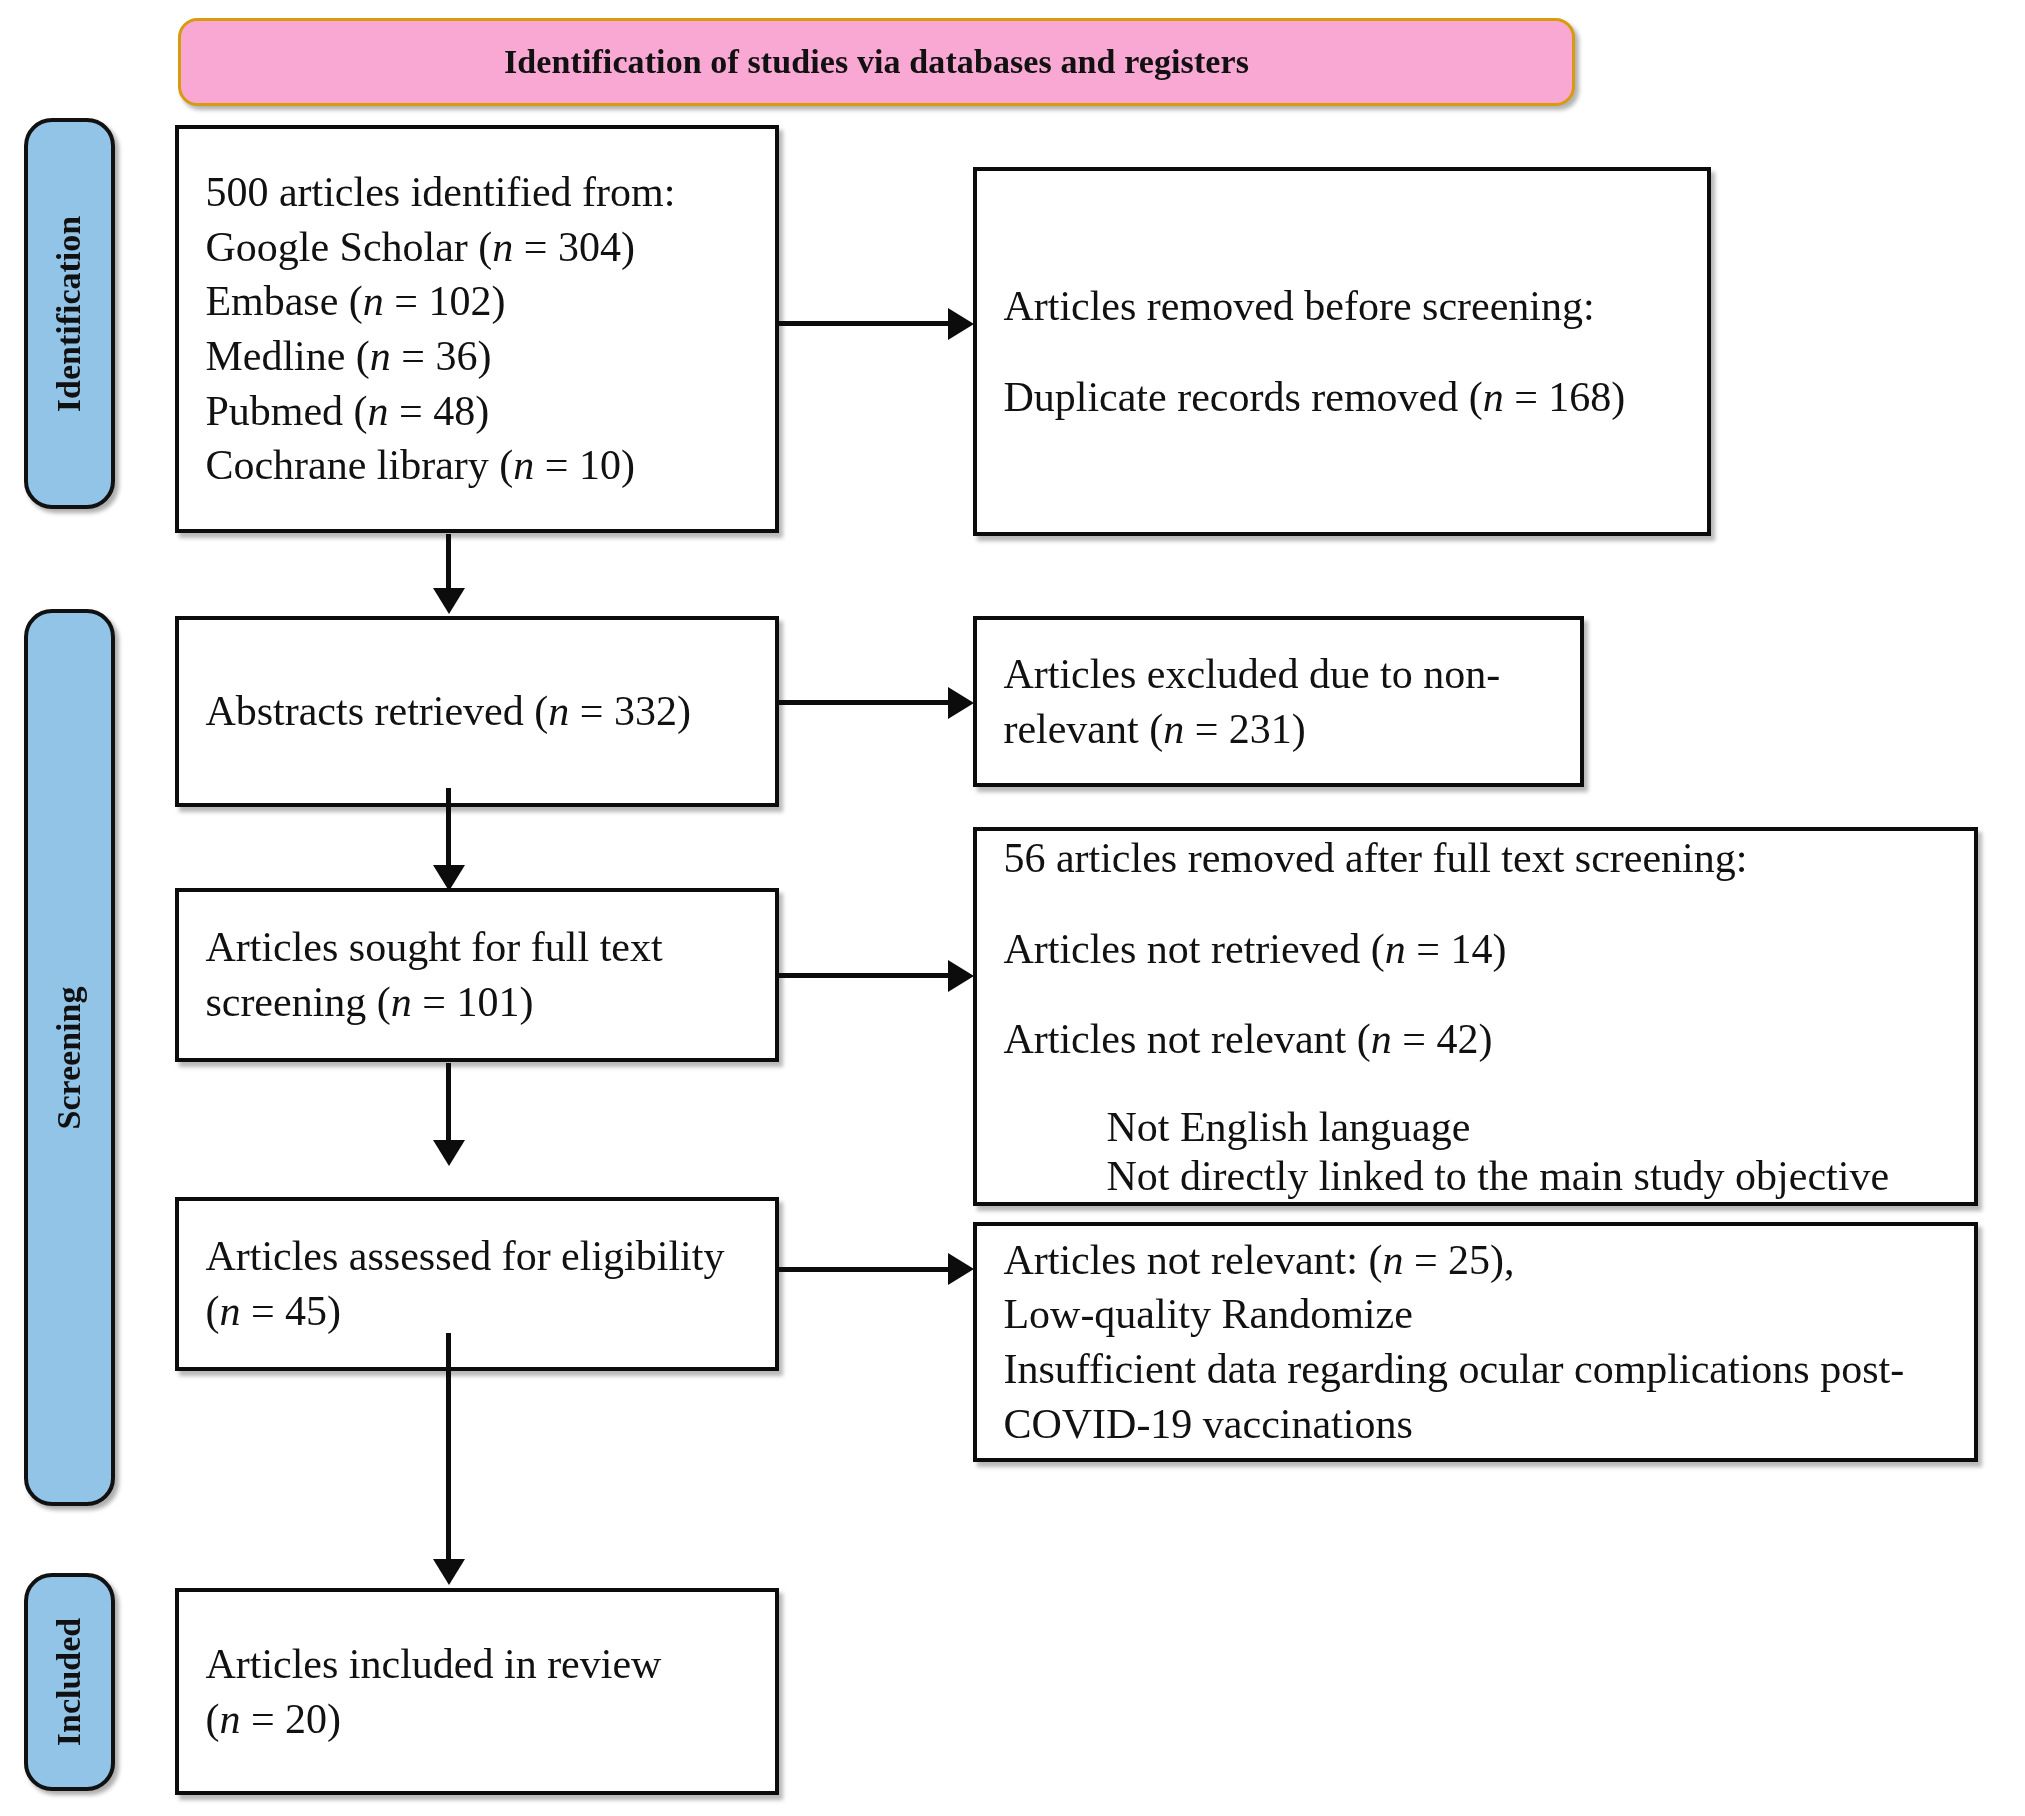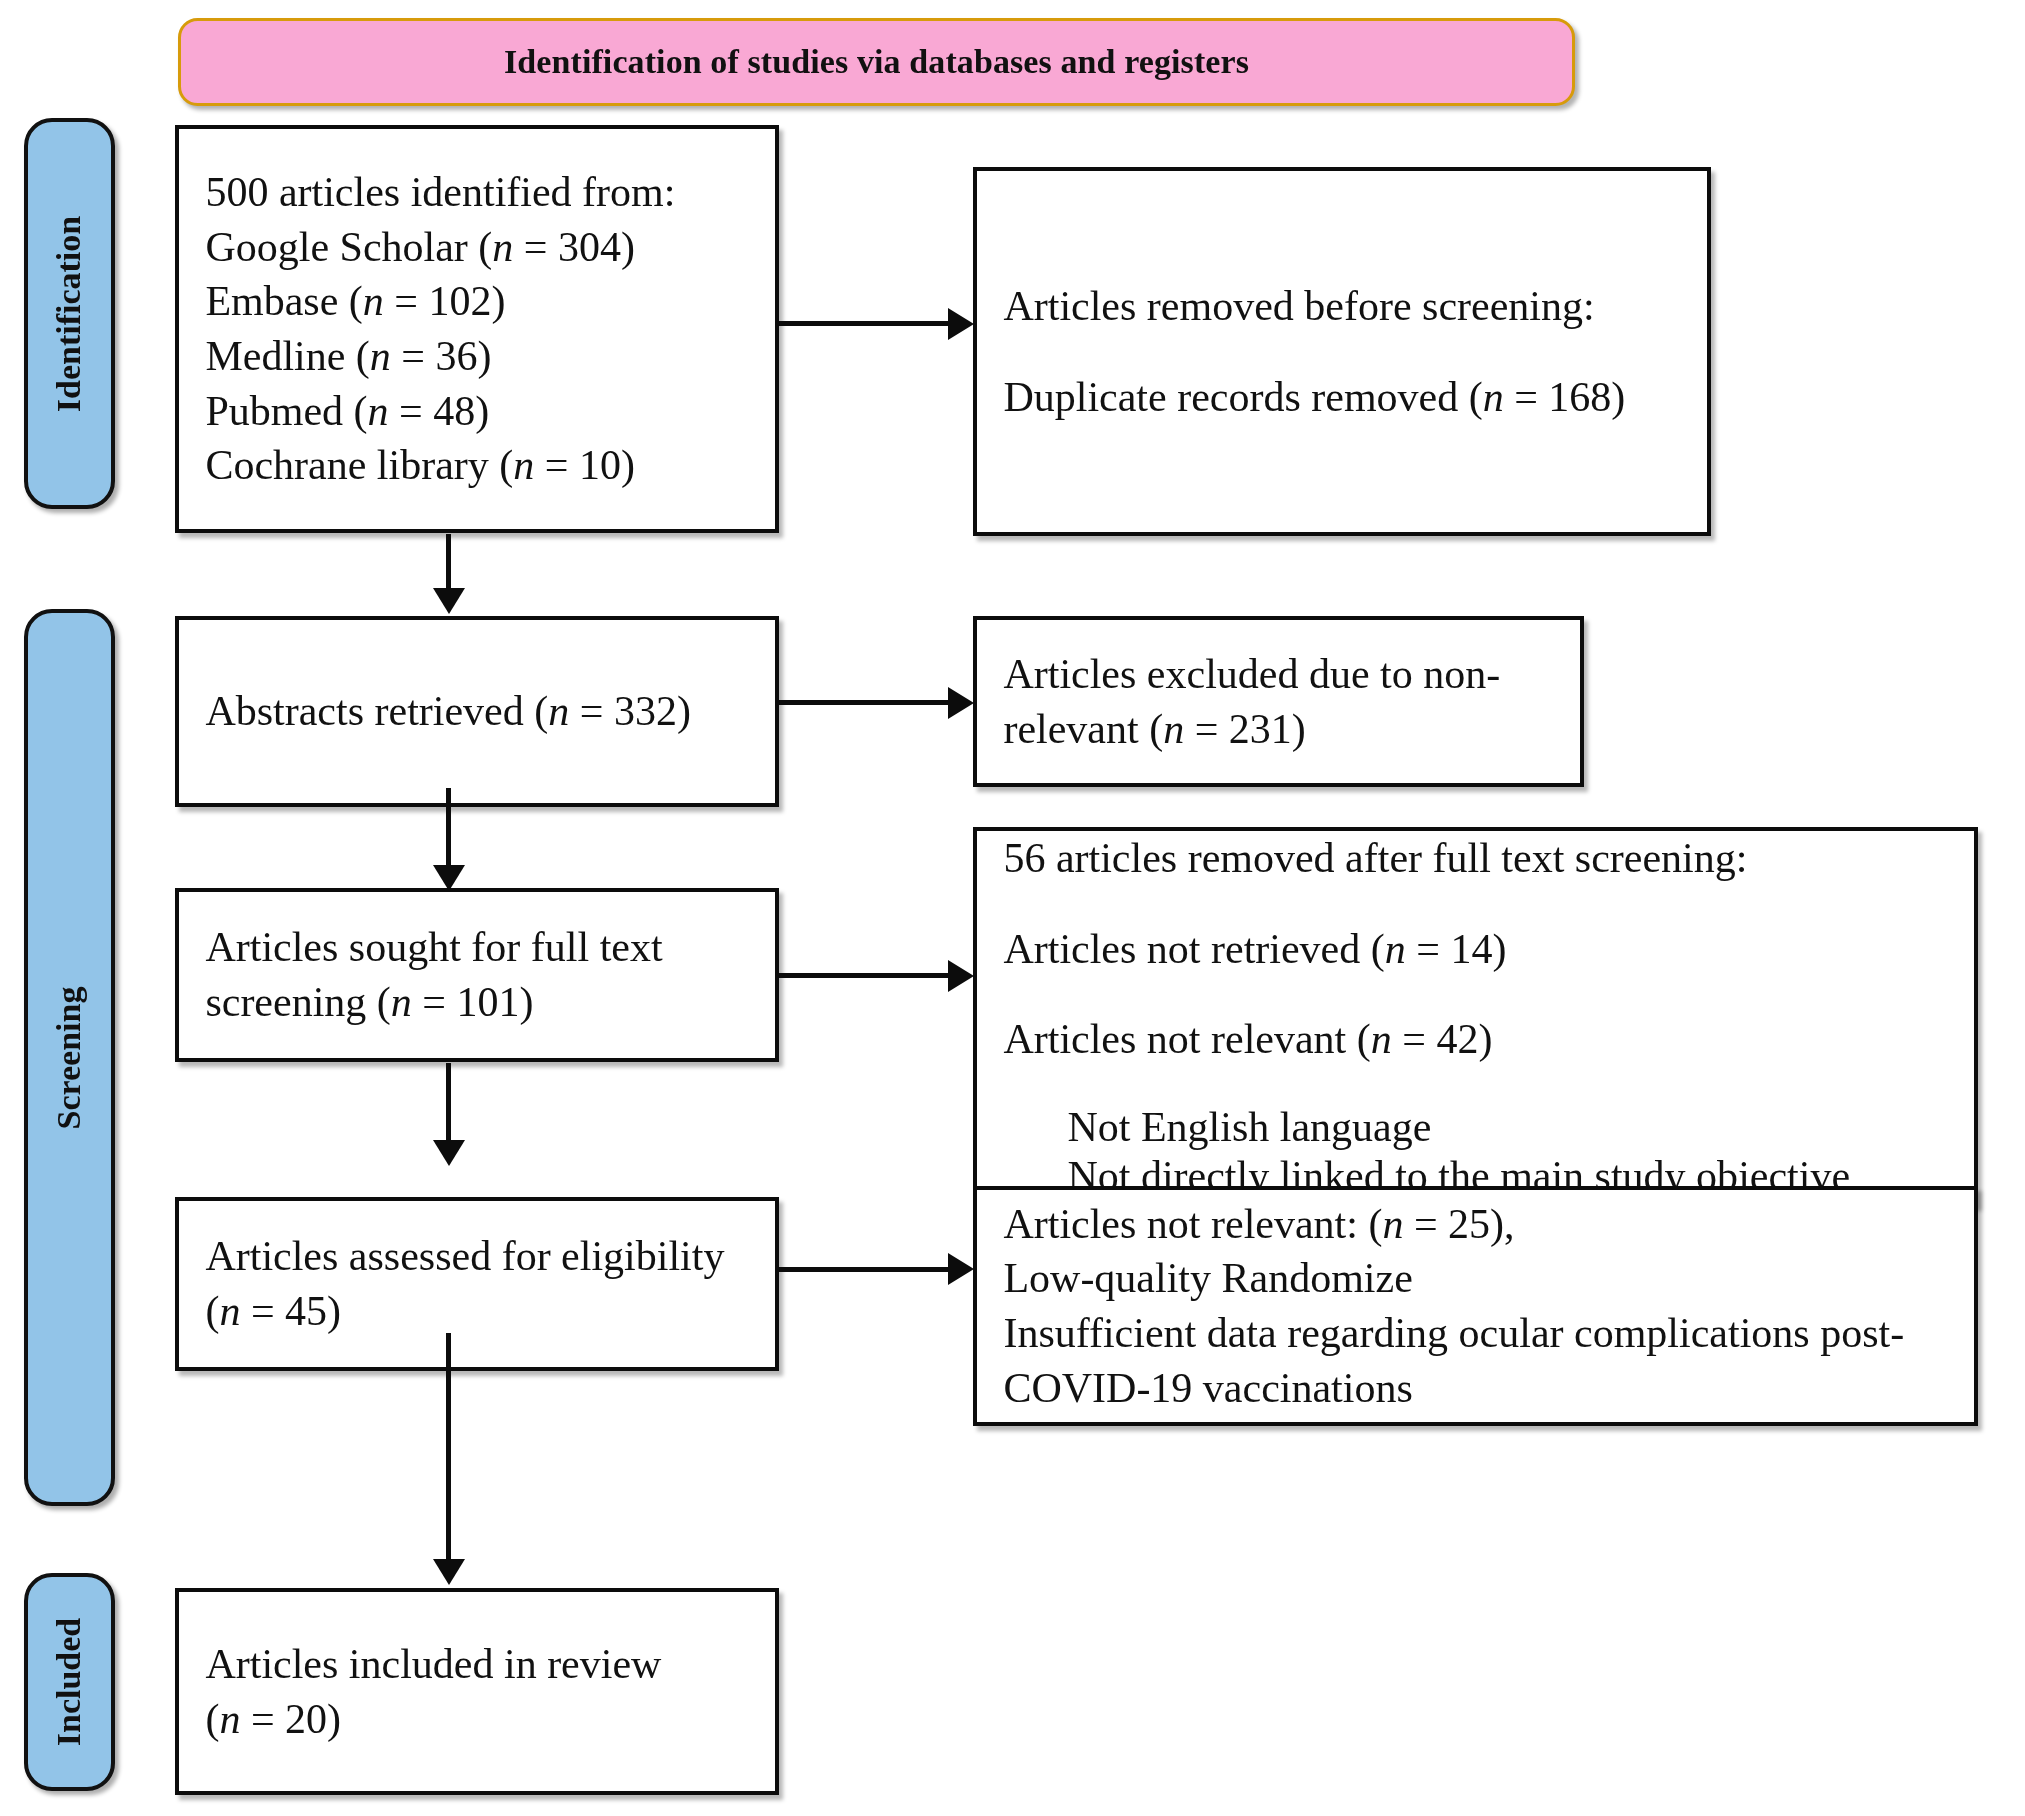--- a/index.html
+++ b/index.html
@@ -72,21 +72,21 @@
   .node .lines {
     padding: 0 26.4px;
   }
   .node p {
     margin: 0;
     font-size: 42px;
     line-height: 1.30;
     color: #111111;
   }
   .node p.spacer-before { margin-top: 36px; }
-  .node p.indent { margin-left: 64px; }
+  .node p.indent { margin-left: 103px; }
   .node p.tight { line-height: 1.18; }
   .node .it { font-style: italic; }
 
   
   .conn { position: absolute; background: #0c0c0c; }
   .conn-v { width: 5.2px; }
   .conn-h { height: 5.2px; }
   .arrow-down {
     position: absolute;
     width: 0; height: 0;
@@ -191,21 +191,21 @@
   <div class="conn conn-v" style="left:446px; top:1063px; height:80px;"></div>
   <div class="arrow-down" style="left:433px; top:1140px;"></div>
 
   <div class="node" style="left:175px; top:1197px; width:604px; height:174px;">
     <div class="lines">
       <p>Articles assessed for eligibility</p>
       <p>(<span class="it">n</span> = 45)</p>
     </div>
   </div>
 
-  <div class="node" style="left:973px; top:1186px; width:1005px; height:240px;">
+  <div class="node" style="left:973px; top:1222px; width:1005px; height:240px;">
     <div class="lines">
       <p>Articles not relevant: (<span class="it">n</span> = 25),</p>
       <p>Low-quality Randomize</p>
       <p>Insufficient data regarding ocular complications post-</p>
       <p>COVID-19 vaccinations</p>
     </div>
   </div>
 
   <div class="conn conn-h" style="left:779px; top:1267px; width:172px;"></div>
   <div class="arrow-right" style="left:948px; top:1253px;"></div>

